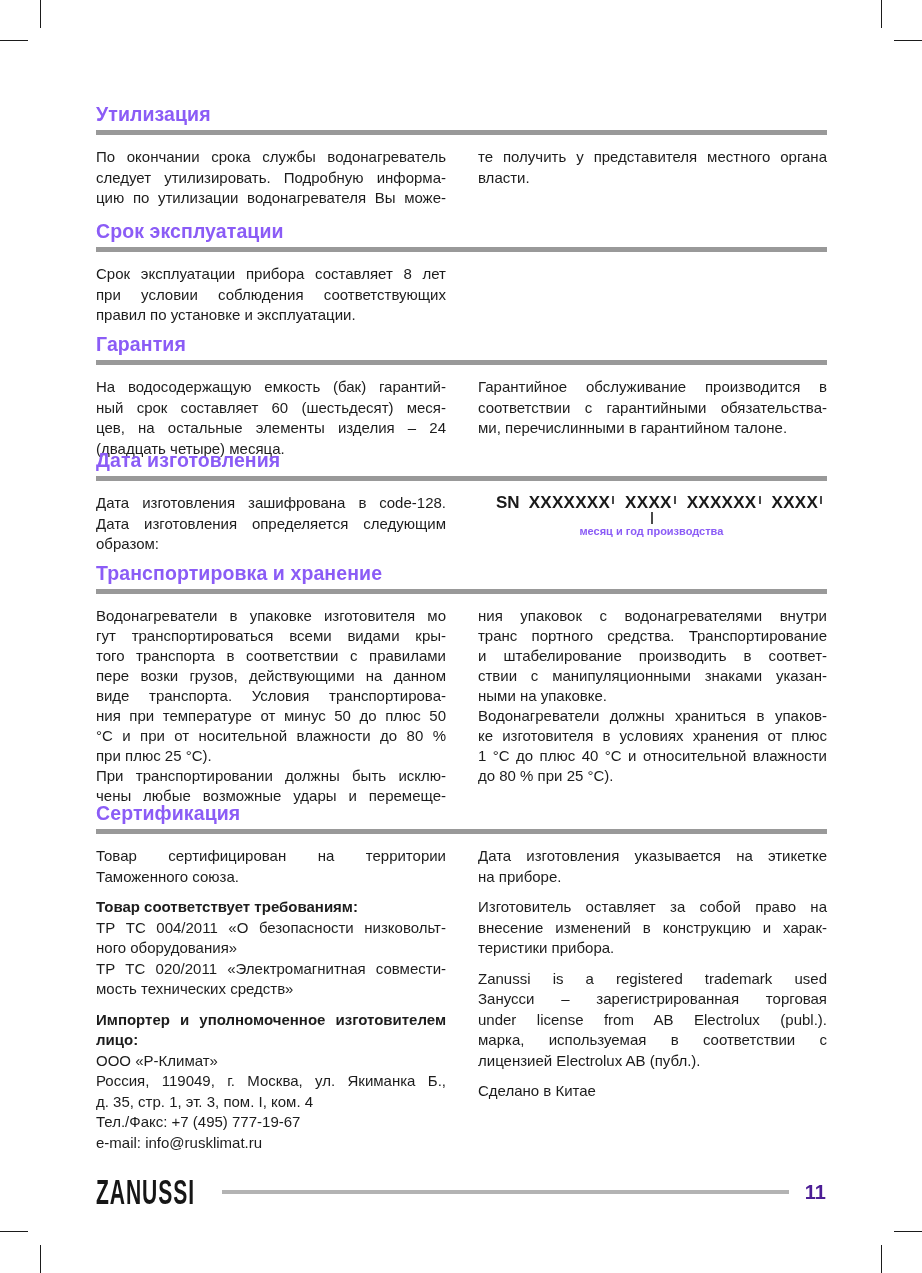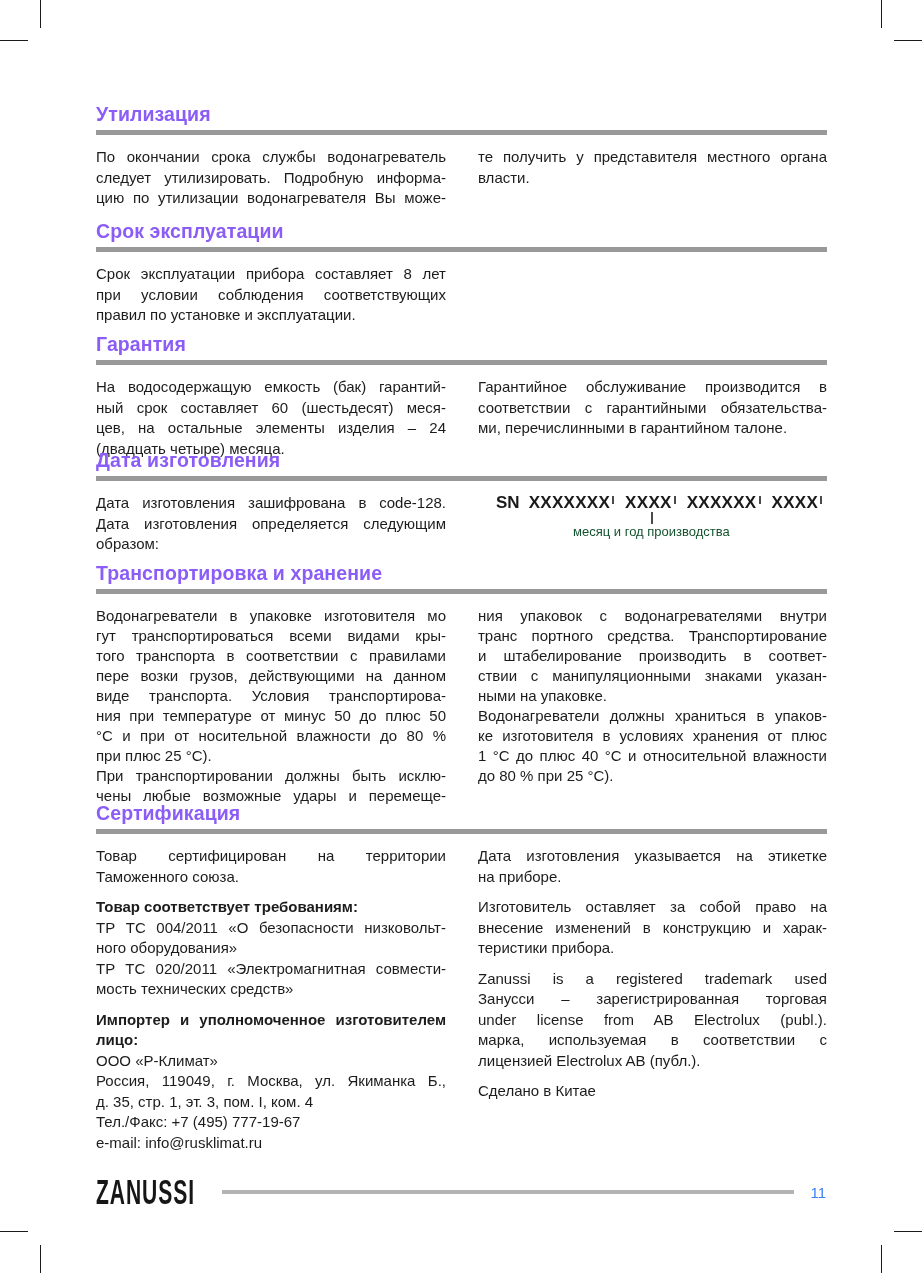--- a/index.html
+++ b/index.html
@@ -43,37 +43,37 @@
     border-left:1.5px solid #4a4a4a; border-right:1.5px solid #4a4a4a;
     border-bottom:1.5px solid #4a4a4a;
   }
   .sn-tail {
     position:absolute; top:100%; left:50%; width:1.5px; height:12px;
     background:#4a4a4a;
   }
   .sn-label {
     position:absolute; top:calc(100% + 12px); left:50%;
     transform:translateX(-50%);
-    font-weight:normal; font-size:13px; line-height:15px;
-    white-space:nowrap; color:#14532d;
+    font-weight:bold; font-size:11px; line-height:15px;
+    white-space:nowrap; color:#8b5cf6;
   }
   
   .footer {
     position:absolute; left:96px; top:1176px; width:730px; height:32px;
     display:flex; align-items:center;
   }
   .logo-wrap { width:104px; height:30px; overflow:visible; }
   .logo-text {
     display:inline-block; font-weight:bold; font-size:34px; line-height:30px;
     letter-spacing:1.5px; color:#161616;
     transform:scaleX(0.62) scaleY(1.04); transform-origin:left center;
     white-space:nowrap;
   }
   .f-rule { flex:1; height:4px; background:#b3b3b3; margin-left:22px; margin-right:16px; }
-  .f-page { font-weight:normal; font-size:15px; color:#3b82f6; }
+  .f-page { font-weight:bold; font-size:20px; color:#4c1d95; }
 </style>
 </head>
 <body>
 
 <div class="page">
 
   <div class="cm" style="left:40px; top:0; width:1px; height:28px;"></div>
   <div class="cm" style="left:0; top:40px; width:28px; height:1px;"></div>
   <div class="cm" style="left:881px; top:0; width:1px; height:28px;"></div>
   <div class="cm" style="left:894px; top:40px; width:28px; height:1px;"></div>

